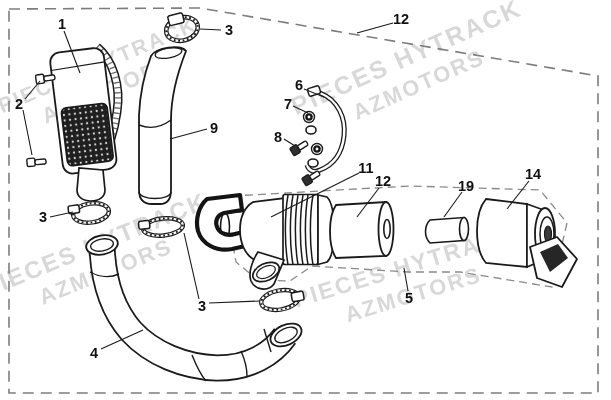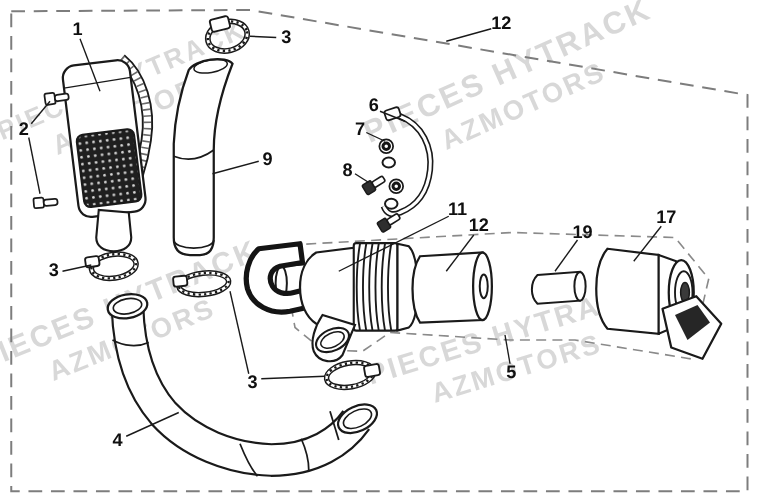--- a/index.html
+++ b/index.html
@@ -226,19 +226,19 @@
   <div class="plabel" style="left:19px;top:104px">2</div>
   <div class="plabel" style="left:229px;top:30px">3</div>
   <div class="plabel" style="left:214px;top:128px">9</div>
   <div class="plabel" style="left:299px;top:85px">6</div>
   <div class="plabel" style="left:288px;top:104px">7</div>
   <div class="plabel" style="left:278px;top:137px">8</div>
   <div class="plabel" style="left:401px;top:19px">12</div>
   <div class="plabel" style="left:366px;top:168px">11</div>
   <div class="plabel" style="left:383px;top:181px">12</div>
   <div class="plabel" style="left:466px;top:186px">19</div>
-  <div class="plabel" style="left:533px;top:174px">17</div>
+  <div class="plabel" style="left:533px;top:174px">14</div>
   <div class="plabel" style="left:43px;top:217px">3</div>
   <div class="plabel" style="left:202px;top:306px">3</div>
   <div class="plabel" style="left:94px;top:353px">4</div>
   <div class="plabel" style="left:409px;top:298px">5</div>
 
 </div>
 
 </body></html>

